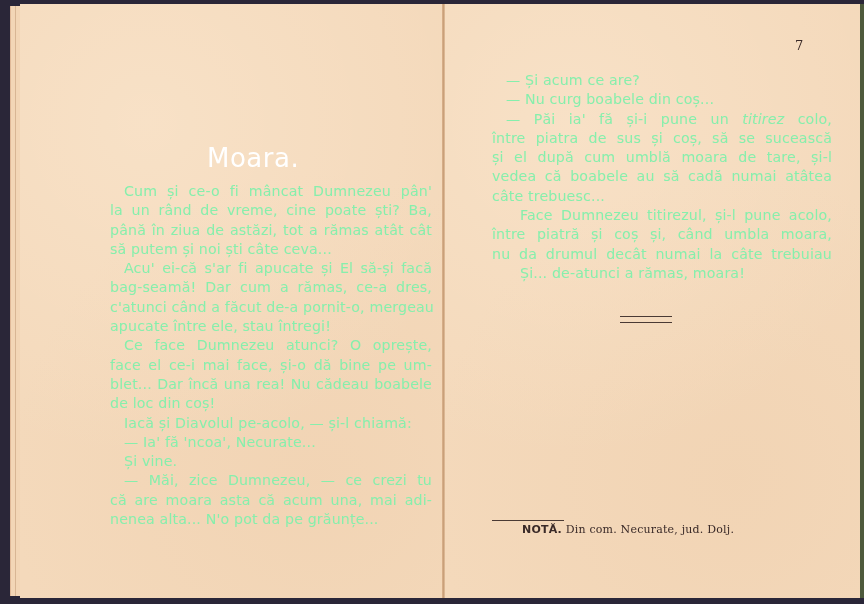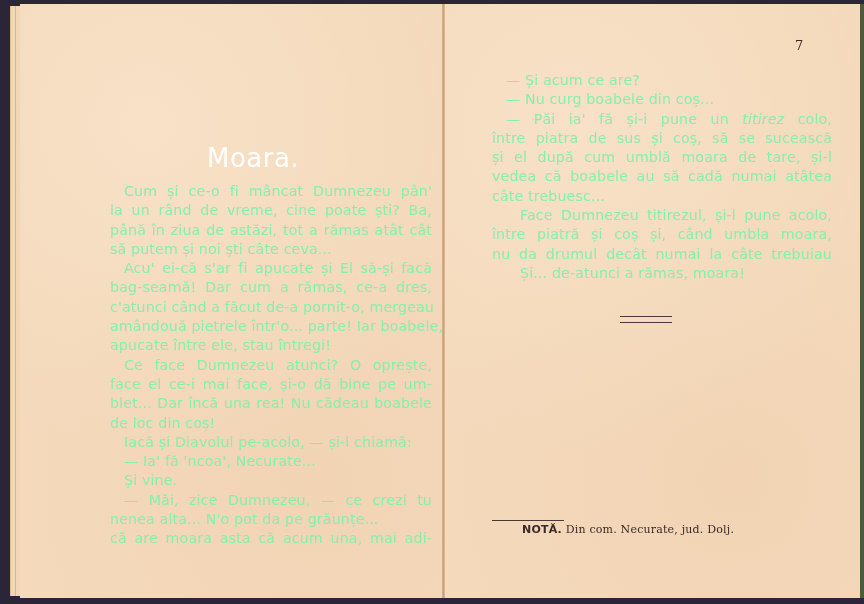--- a/index.html
+++ b/index.html
@@ -89,32 +89,31 @@
   <h1 class="title">Moara.</h1>
 
   <div class="col-left text" id="left-col">
       <span class="line indent">Cum și ce-o fi mâncat Dumnezeu pân'</span>
       <span class="line">la un rând de vreme, cine poate ști? Ba,</span>
       <span class="line">până în ziua de astăzi, tot a rămas atât cât</span>
       <span class="line last">să putem și noi ști câte ceva...</span>
       <span class="line indent">Acu' ei-că s'ar fi apucate și El să-și facă</span>
       <span class="line">bag-seamă! Dar cum a rămas, ce-a dres,</span>
       <span class="line">c'atunci când a făcut de-a pornit-o, mergeau</span>
-      <span class="line">amândouă pietrele într'o... parte! Iar boabele,</span>
       <span class="line last">apucate între ele, stau întregi!</span>
       <span class="line indent">Ce face Dumnezeu atunci? O oprește,</span>
       <span class="line">face el ce-i mai face, și-o dă bine pe um-</span>
       <span class="line">blet... Dar încă una rea! Nu cădeau boabele</span>
       <span class="line last">de loc din coș!</span>
       <span class="line indent last">Iacă și Diavolul pe-acolo, — și-l chiamă:</span>
       <span class="line indent last">— Ia' fă 'ncoa', Necurate...</span>
       <span class="line indent last">Și vine.</span>
       <span class="line indent">— Măi, zice Dumnezeu, — ce crezi tu</span>
+      <span class="line">că are moara asta că acum una, mai adi-</span>
       <span class="line last">nenea alta... N'o pot da pe grăunțe...</span>
-      <span class="line">că are moara asta că acum una, mai adi-</span>
     </div>
 
   <div class="page-number">7</div>
 
   <div class="col-right text">
     <span class="line last indent">— Și acum ce are?</span>
     <span class="line last indent">— Nu curg boabele din coș...</span>
     <span class="line indent"><span>— Păi ia' fă și-i pune un </span><em>titirez</em><span> colo,</span></span>
     <span class="line">între piatra de sus și coș, să se sucească</span>
     <span class="line">și el după cum umblă moara de tare, și-l</span>

